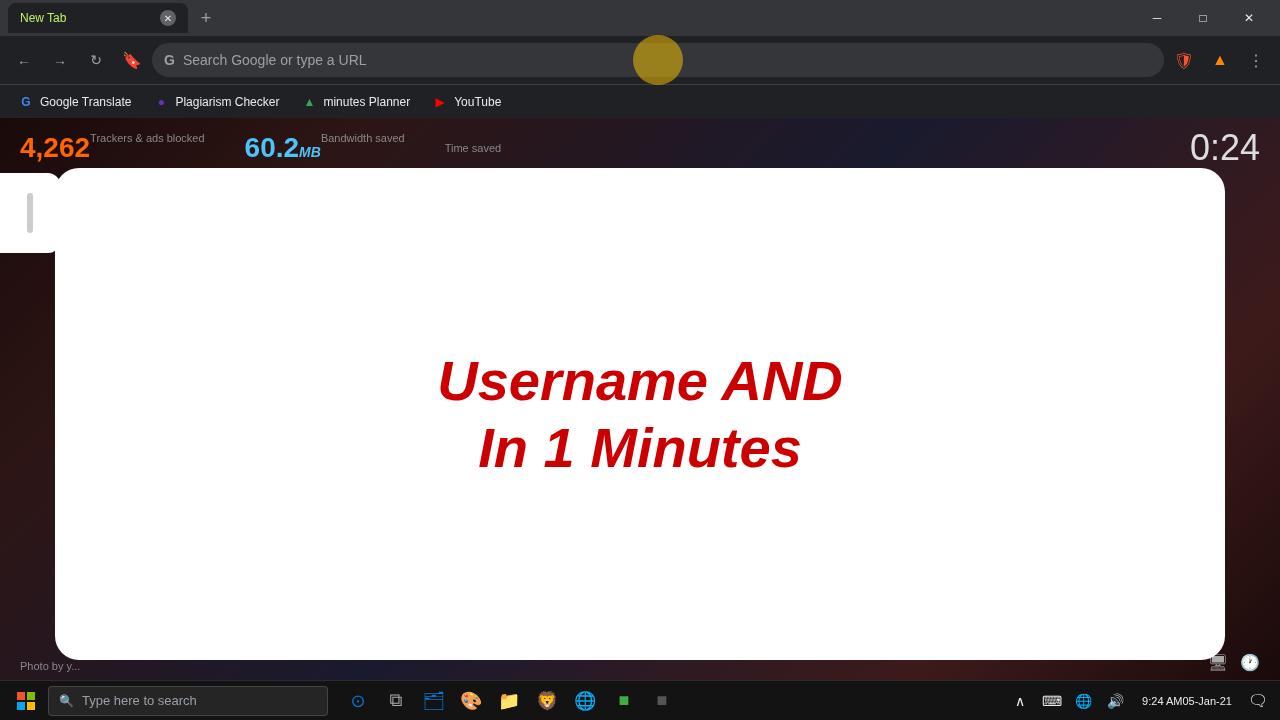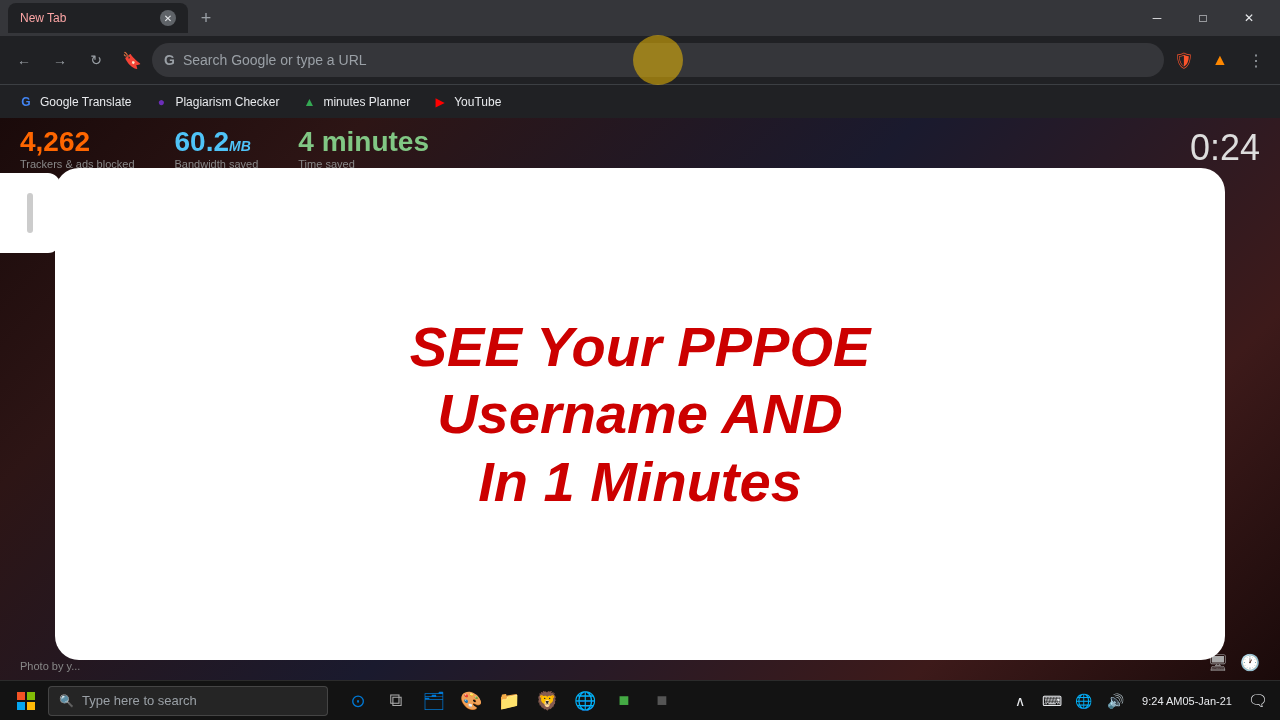--- a/index.html
+++ b/index.html
@@ -28,21 +28,21 @@
       background: #202124;
       border-radius: 8px 8px 0 0;
       padding: 0 12px;
       height: 30px;
       gap: 8px;
       min-width: 180px;
     }
 
     .tab-title {
       font-size: 12px;
-      color: #fca5a5;
+      color: #bef264;
       flex: 1;
     }
 
     .tab-close {
       width: 16px;
       height: 16px;
       border-radius: 50%;
       background: #5f6368;
       display: flex; align-items: center; justify-content: center;
       cursor: pointer;
@@ -195,21 +195,21 @@
       height: 60px;
       display: flex;
       align-items: center;
       padding: 0 20px;
       gap: 40px;
       z-index: 5;
     }
 
     .stat-item {
       display: flex;
-      flex-direction: column;
+      flex-direction: row;
     }
 
     .stat-number {
       font-size: 28px;
       font-weight: bold;
     }
 
     .stat-number.orange { color: #ff6600; }
     .stat-number.blue { color: #4fc3f7; }
     .stat-number.green { color: #81c784; }
@@ -487,33 +487,31 @@
       <span class="stat-number orange">4,262</span>
       <span class="stat-label">Trackers &amp; ads blocked</span>
     </div>
     <div class="stat-item">
       <span class="stat-number blue">
         <span>60.2</span><span style="font-size:14px;font-style:italic;">MB</span>
       </span>
       <span class="stat-label">Bandwidth saved</span>
     </div>
     <div class="stat-item">
-      <span class="stat-number green">4 minutes</span>
       <span class="stat-label">Time saved</span>
     </div>
     <div class="time-display">0:24</div>
   </div>
 
   <div class="side-card">
     <div class="side-card-bar"></div>
   </div>
 
   <div class="video-card">
     <div class="video-title">
-      <div>SEE Your PPPOE</div>
       <div>Username AND</div>
       <div>In 1 Minutes</div>
     </div>
   </div>
 
   <div class="photo-credit">Photo by y...</div>
 
   <div class="bottom-right-icons">
     <span class="br-icon">🖥</span>
     <span class="br-icon">🕐</span>

